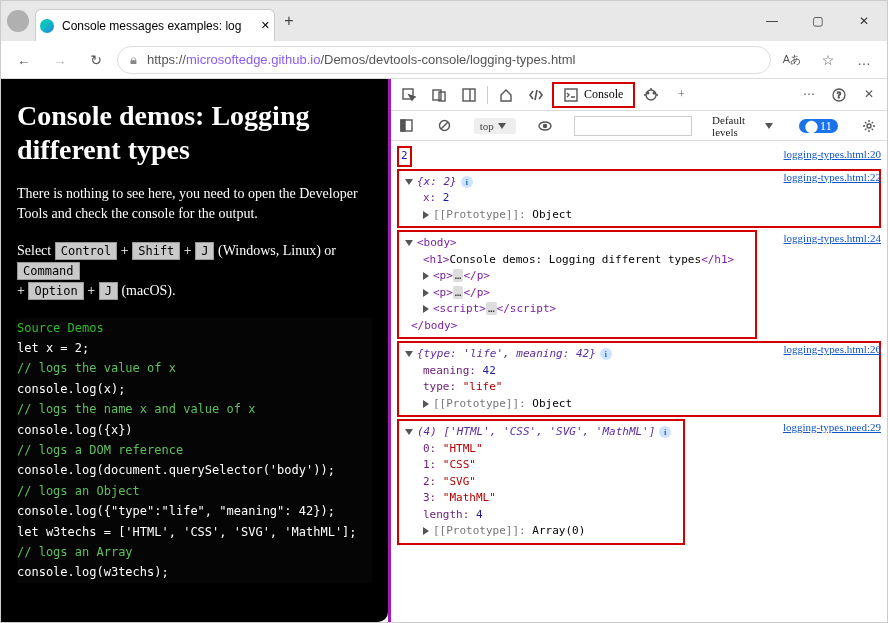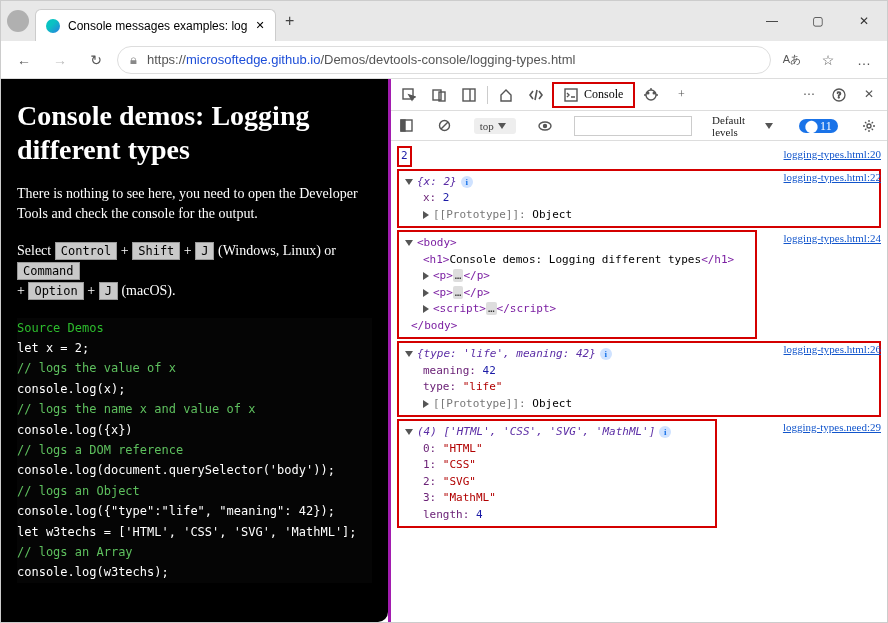--- a/index.html
+++ b/index.html
@@ -1,33 +1,33 @@
 <!DOCTYPE html>
 <html><head>
 <meta charset="utf-8">
 <style>
   *{box-sizing:border-box}
   body{margin:0;font:11px "Segoe UI",sans-serif;background:#e8e8e8;width:888px;height:623px;overflow:hidden;color:#000}
   .win{width:888px;height:623px;background:#e8e8e8;border:1px solid #ccc;display:flex;flex-direction:column}
   
   .tbar{height:40px;display:flex;align-items:center;background:#e8e8e8}
   .prof{width:22px;height:22px;border-radius:50%;background:#b0b0b0;margin:0 6px}
-  .tab{display:flex;align-items:center;background:#fff;border:1px solid #ccc;border-bottom:none;border-radius:6px 6px 0 0;height:32px;padding:0 10px;min-width:240px;margin-top:8px}
+  .tab{display:flex;align-items:center;background:#fff;border:1px solid #ccc;border-bottom:none;border-radius:6px 6px 0 0;height:32px;padding:0 4px;min-width:240px;margin-top:8px}
   .tab .fav{width:14px;height:14px;border-radius:50%;background:linear-gradient(135deg,#0ac2c2 40%,#2a7de1);margin-right:8px}
   .tab .tabtitle{flex:1;overflow:hidden;text-overflow:ellipsis;white-space:nowrap;font-size:12px}
   .tab .tabx{margin-left:8px}
   .newtab{width:28px;text-align:center;font-size:16px;color:#444}
   .spacer{flex:1}
   .winctl{display:flex}
   .winbtn{width:46px;height:30px;display:flex;align-items:center;justify-content:center;font-size:12px;color:#333}
   
   .addr{height:38px;background:#fff;border-bottom:1px solid #ddd;display:flex;align-items:center;padding:0 8px;gap:6px}
   .ibtn{width:30px;height:30px;display:flex;align-items:center;justify-content:center;color:#555;border-radius:4px;font-size:14px}
   .url{flex:1;height:28px;border:1px solid #ddd;border-radius:14px;display:flex;align-items:center;padding:0 12px;color:#555;font-size:13px}
-  .url .host{color:#1d4ed8}
+  .url .host{color:#8b5cf6}
   
   .content{flex:1;display:flex;background:#fff;overflow:hidden}
   
   .page{width:426px;background:#000;color:#fff;padding:14px 16px;border-radius:0 0 10px 0;font-family:"Segoe UI";overflow:auto}
   .page h1{font-size:28px;margin:6px 0 18px 0;line-height:1.2;font-weight:700}
   .page p{font-size:14px;margin:0 0 16px 0;line-height:1.45}
   .kbd{background:#c9c9c9;color:#000;padding:1px 5px;border:1px solid #999;font-family:Consolas,monospace;font-size:12px}
   .src{background:#050505;font:12px/1.7 Consolas,monospace;margin-top:10px}
   .sc-title{color:#2dbd2d}
   .sc-cmt{color:#5ec05e}
@@ -254,26 +254,27 @@
           <div class="redblock">
             <span class="tri"></span><span class="pre">{type: 'life', meaning: 42}</span><span class="info-i">i</span>
             <div class="indent"><span class="key">meaning: </span><span class="num">42</span></div>
             <div class="indent"><span class="key">type: </span><span class="str">"life"</span></div>
             <div class="indent"><span class="trir"></span><span class="proto">[[Prototype]]: </span><span>Object</span></div>
           </div>
         </div>
 
         <div class="row">
           <span class="loc">logging-types.need:29</span>
-          <div class="redblock" style="width:320px">
+          <div class="redblock" style="width:288px">
             <span class="tri"></span><span class="pre">(4) ['HTML', 'CSS', 'SVG', 'MathML']</span><span class="info-i">i</span>
             <div class="indent"><span class="key">0: </span><span class="str">"HTML"</span></div>
             <div class="indent"><span class="key">1: </span><span class="str">"CSS"</span></div>
             <div class="indent"><span class="key">2: </span><span class="str">"SVG"</span></div>
             <div class="indent"><span class="key">3: </span><span class="str">"MathML"</span></div>
             <div class="indent"><span class="key">length: </span><span class="num">4</span></div>
+            <div class="indent"><span class="trir"></span><span class="proto">[[Prototype]]: </span><span>Array(0)</span></div>
           </div>
         </div>
       </div>
     </div>
 
   </div>
 </div>
 
 </body></html>

